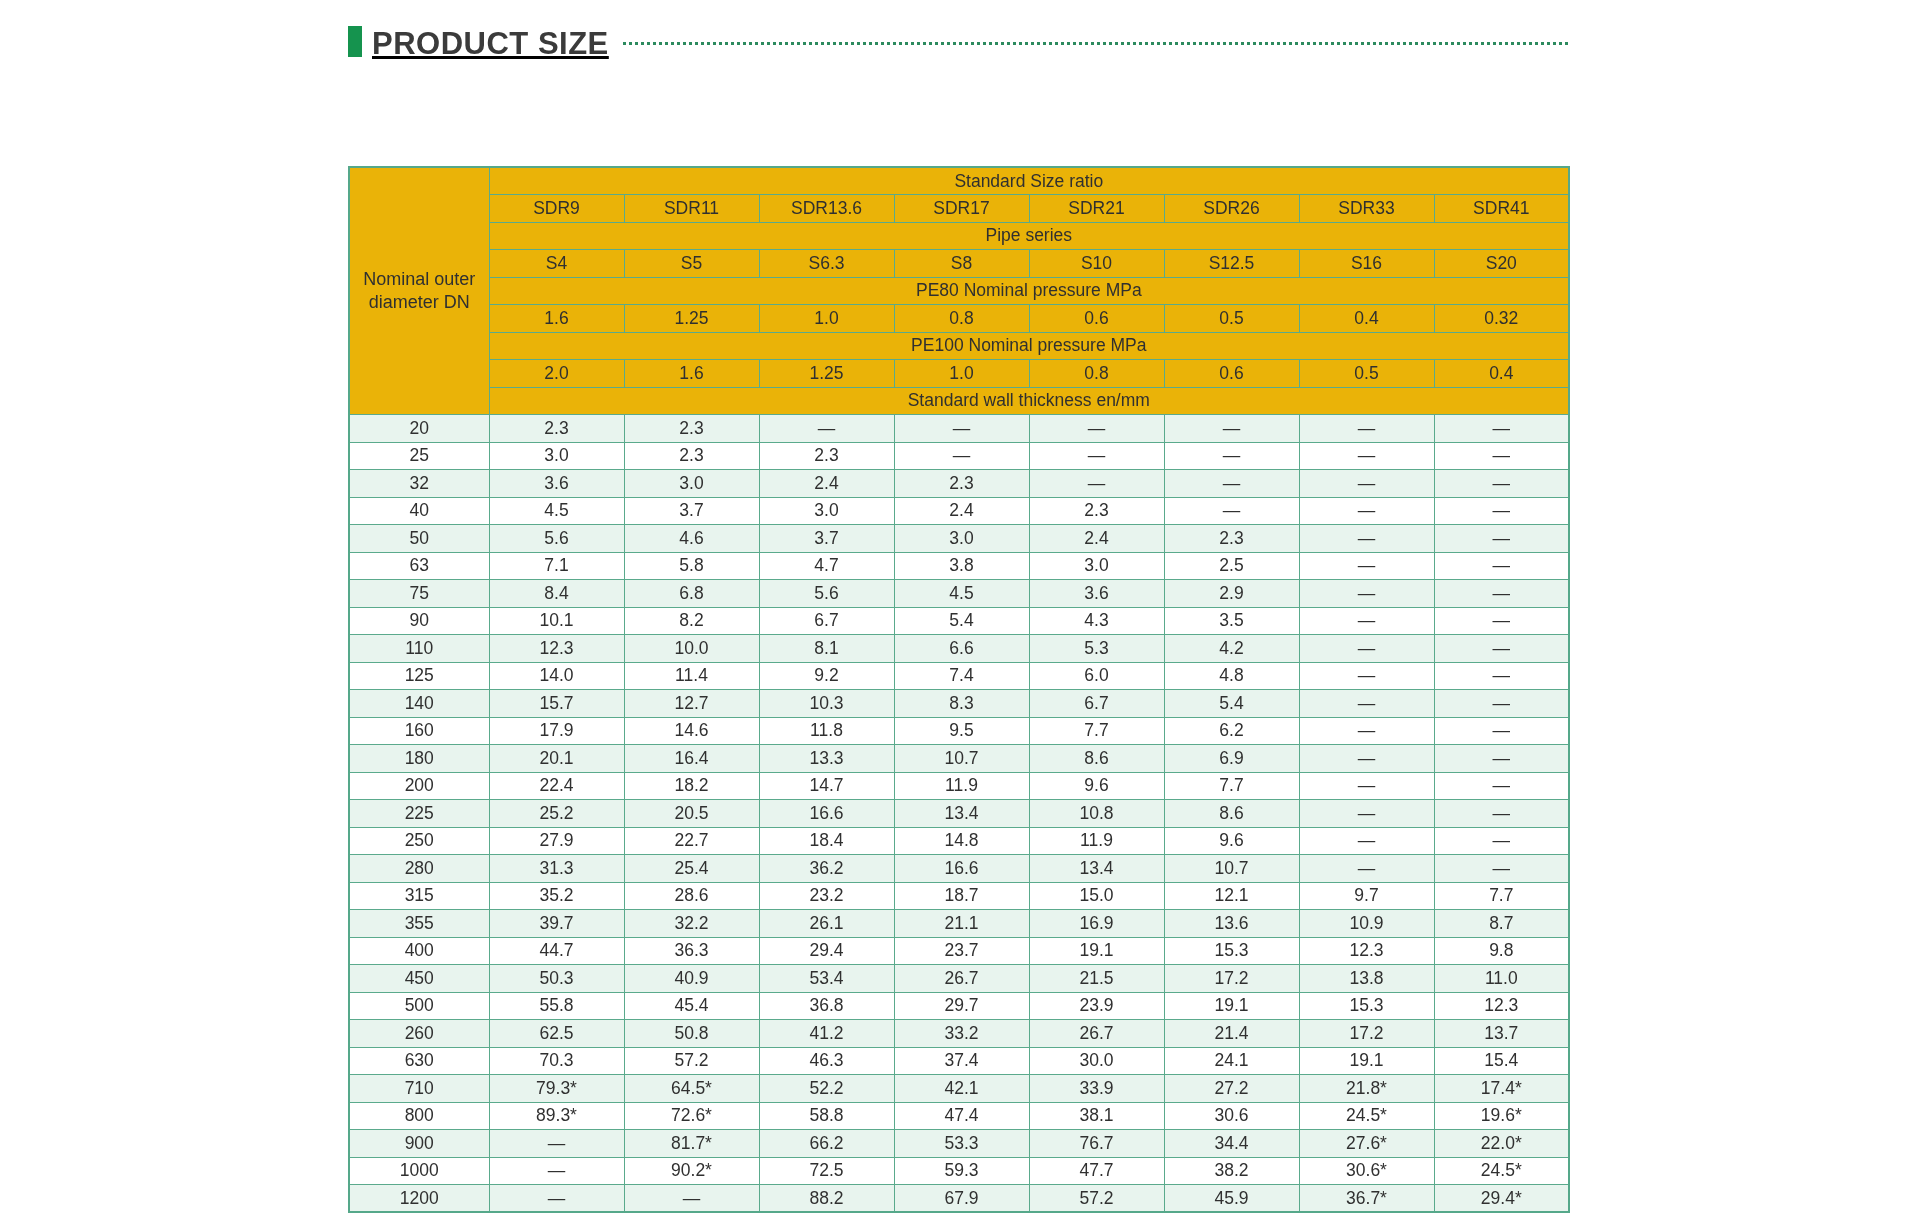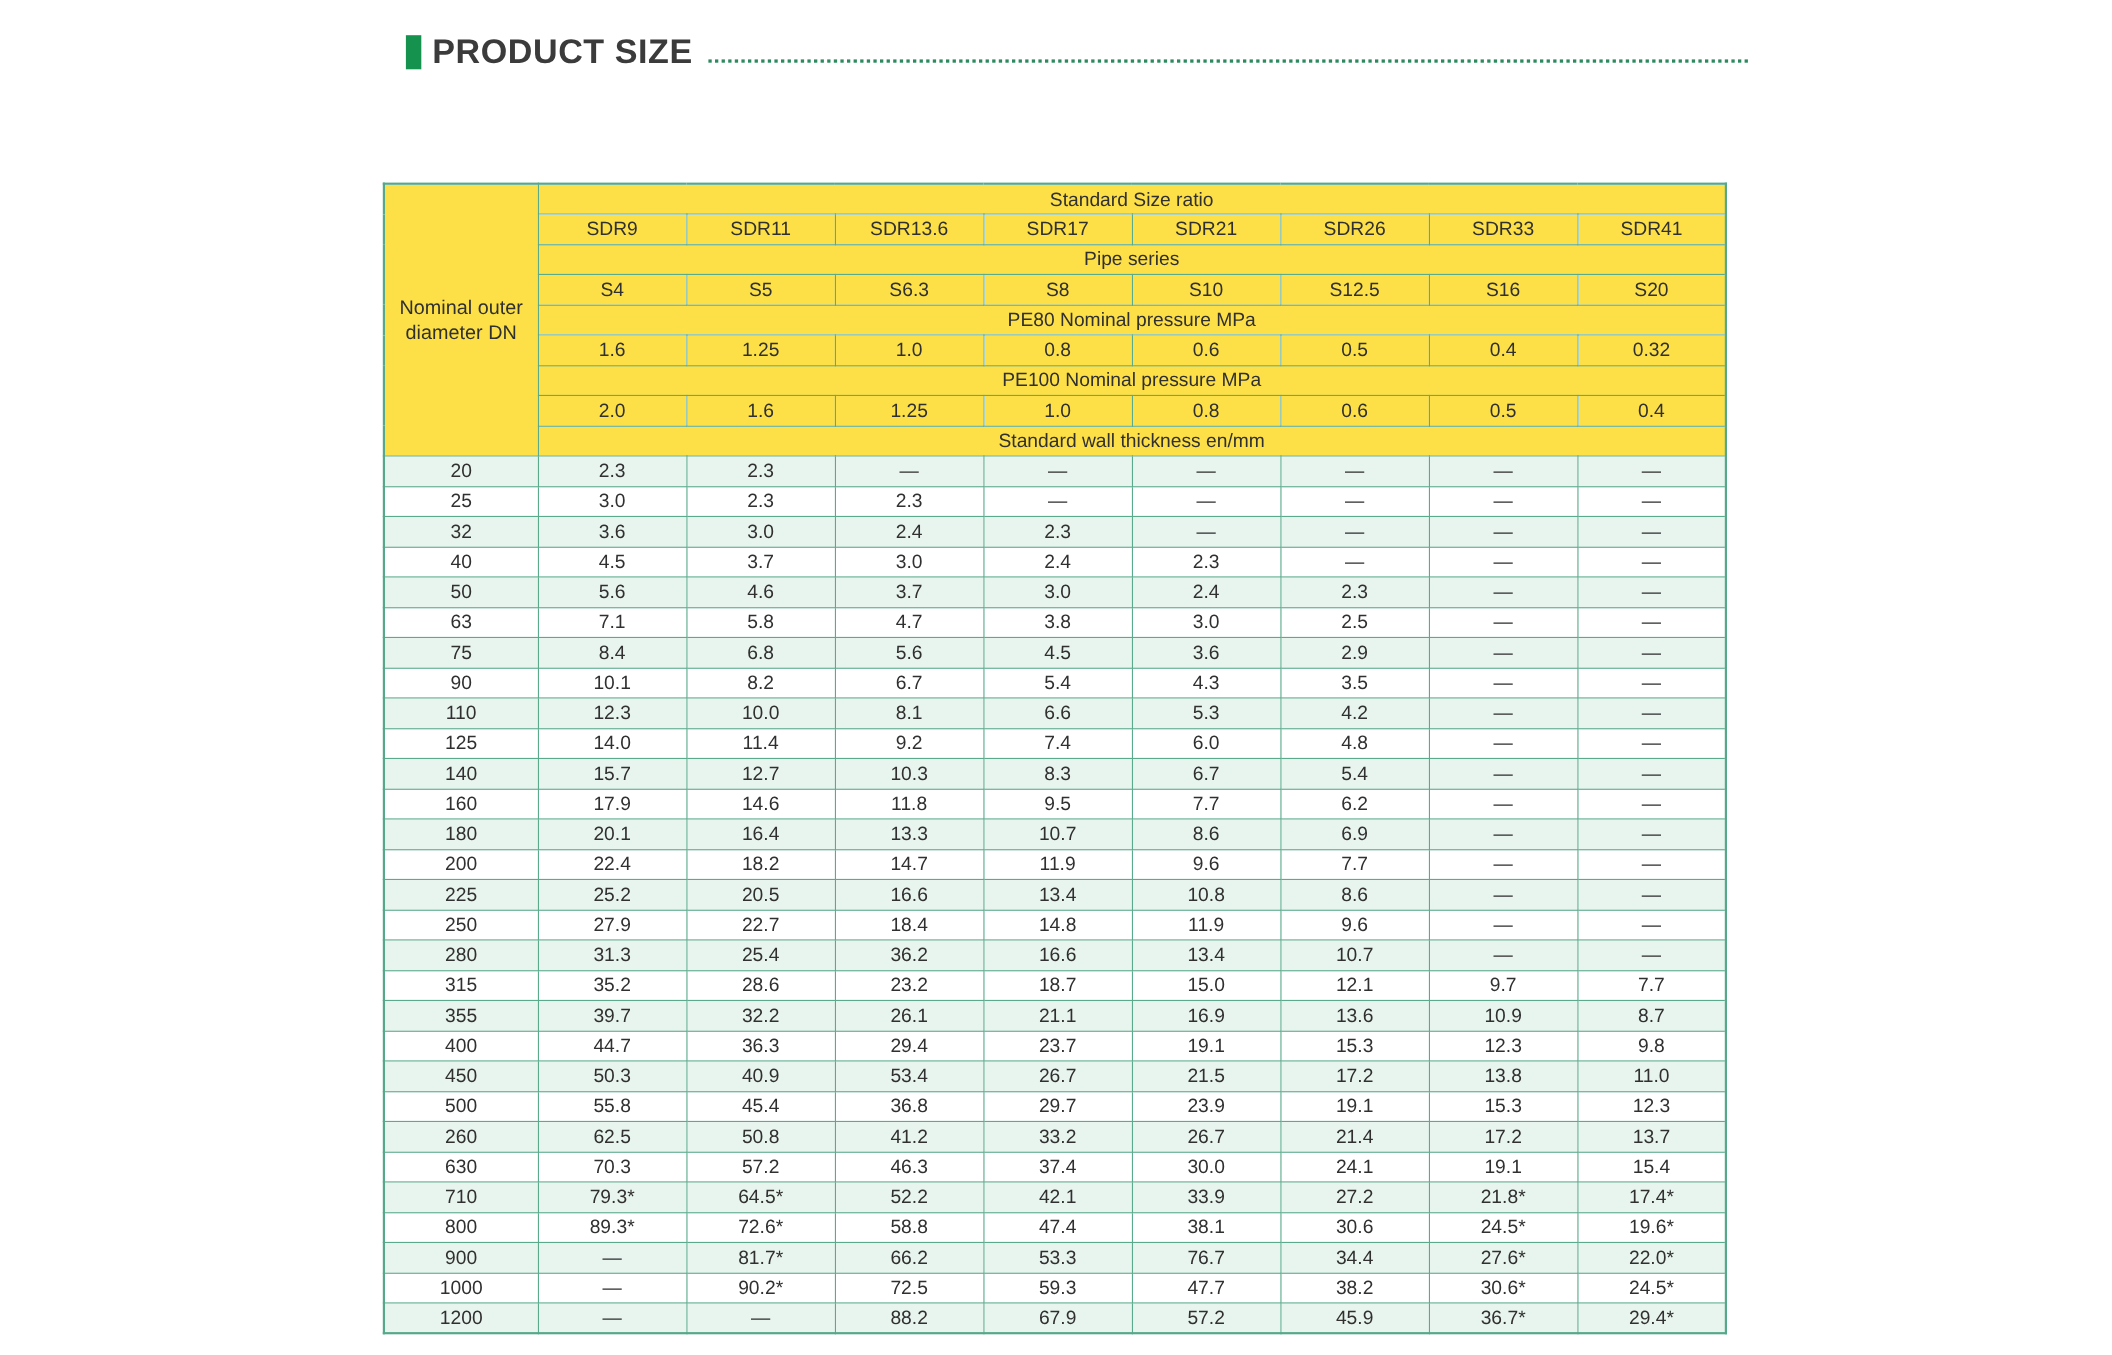--- a/index.html
+++ b/index.html
@@ -8,26 +8,26 @@
     position: relative;
     width: 1920px;
     height: 1232px;
     background: #ffffff;
     font-family: "Liberation Sans", sans-serif;
     overflow: hidden;
   }
   
   .title-row {
     position: absolute;
-    left: 369px;
+    left: 348px;
     top: 26px;
     width: 1220px;
     height: 42px;
     display: flex;
-    align-items: center;
+    text-decoration: underline;
   }
   .title-square {
     width: 14px;
     height: 31px;
     margin-right: 10px;
     flex: 0 0 auto;
   }
   .page-title {
     margin: 0 14px 0 0;
     font-size: 31px;
@@ -75,21 +75,21 @@
     overflow: hidden;
     white-space: nowrap;
   }
   .product-table td.corner {
     background: #b8dccd;
     font-size: 18px;
     line-height: 23px;
     white-space: normal;
     padding: 12px 10px;
   }
-  .product-table tr.band td { background: #fde047; }
+  .product-table tr.band td { background: #eab308; }
   .product-table tr.row-alt td { background: #e8f4ee; }
   .product-table tr.row-plain td { background: #ffffff; }
   .col-dn { width: 140px; }
   .col-d  { width: 135px; }
 </style>
 </head>
 <body>
 
 <div class="page">
 

